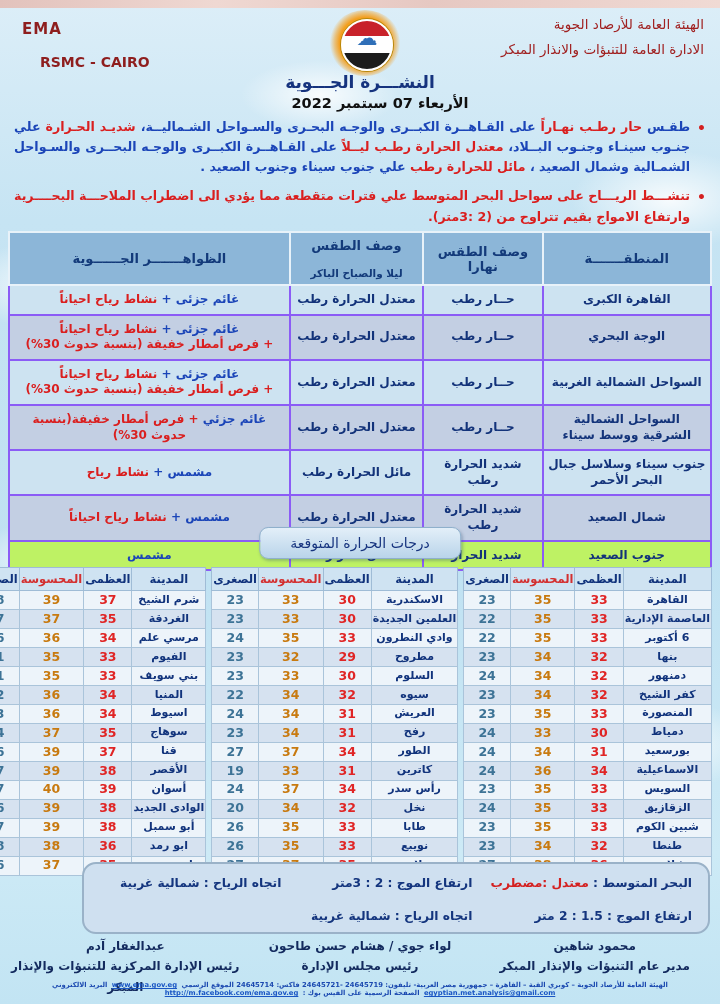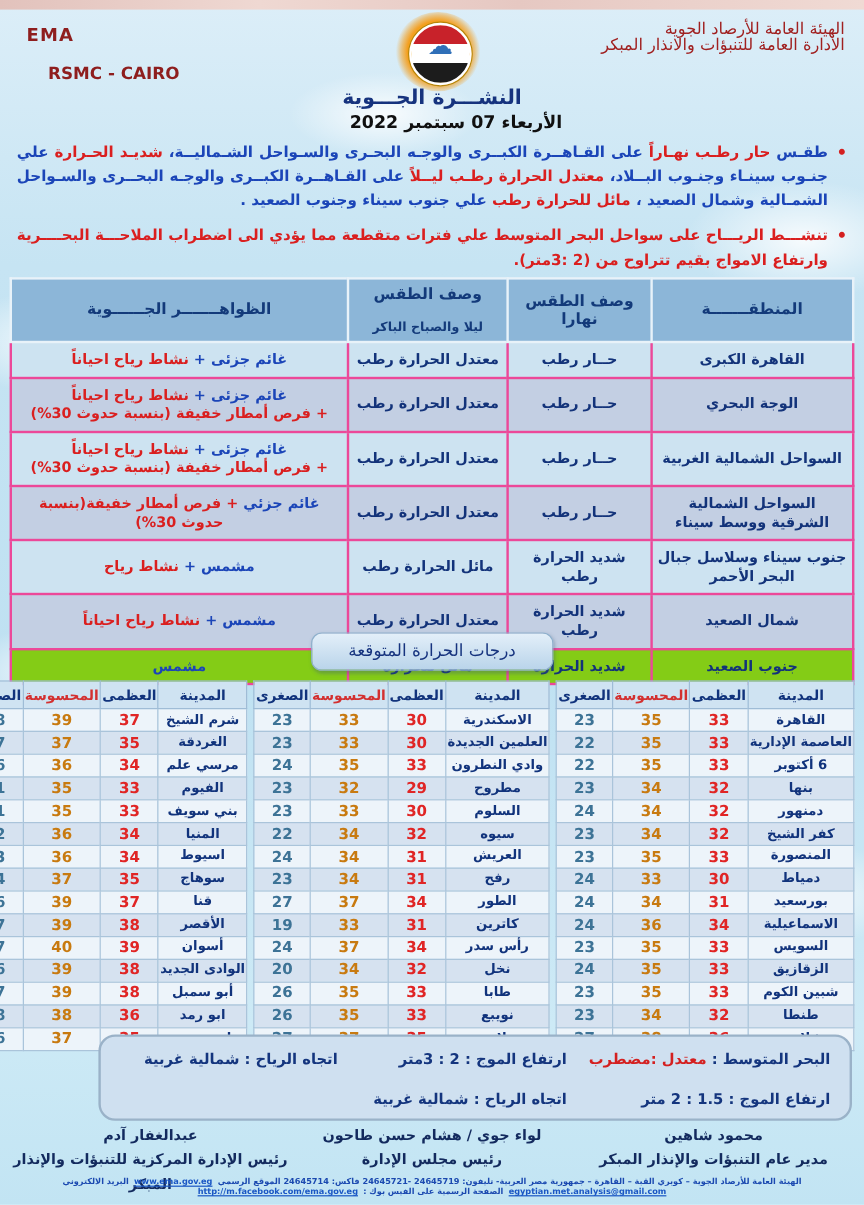--- a/index.html
+++ b/index.html
@@ -14,21 +14,21 @@
   .c3{left:-30px;top:520px;width:160px;height:80px;}
   .c4{right:-40px;top:700px;width:190px;height:90px;}
   .c5{left:240px;top:60px;width:160px;height:70px;}
 
   .topstrip{position:absolute;top:0;left:0;width:720px;height:8px;
     background:linear-gradient(90deg,#e2c2bc,#efd8d2 30%,#e6c8c2 60%,#f0dad4);}
 
   .ema-id{position:absolute;left:22px;top:20px;color:#8e1e1e;font-weight:bold;font-size:15px;letter-spacing:1px;}
   .rsmc-id{position:absolute;left:40px;top:54px;color:#8e1e1e;font-weight:bold;font-size:14px;}
   .org{position:absolute;right:16px;top:18px;text-align:right;direction:rtl;color:#a02020;font-weight:normal;font-size:13.5px;line-height:1.0;}
-  .org .l2{}
+  .org .l2{margin-top:11px;}
 
   .logo{position:absolute;left:327px;top:10px;width:76px;height:70px;}
   .logo-sun{position:absolute;left:2px;top:0px;width:72px;height:66px;border-radius:50%;
     background:radial-gradient(circle,#fff3b0 0%,#ffd24a 30%,#f49e1c 52%,rgba(244,158,28,.55) 62%,rgba(244,158,28,0) 72%);}
   .logo-flag{position:absolute;left:14px;top:9px;width:48px;height:48px;border-radius:50%;border:2px solid #fff;
     overflow:hidden;background:linear-gradient(180deg,#c8222a 0%,#c8222a 32%,#ffffff 32%,#ffffff 66%,#1c1c1c 66%,#1c1c1c 100%);box-shadow:0 0 0 1px #b5860a;}
   .logo-cloud{position:absolute;left:0;top:7px;width:100%;text-align:center;color:#2f6fb8;font-size:21px;line-height:1;}
   .logo-cloud::before{content:"☁";}
 
   .doc-title{position:absolute;top:72px;left:0;width:720px;text-align:center;color:#16337e;font-size:17px;font-weight:bold;direction:rtl;}
@@ -36,24 +36,24 @@
 
   .bullets{position:absolute;top:117px;right:14px;left:14px;direction:rtl;}
   .bullet{position:relative;padding-right:16px;margin-bottom:9px;font-size:12.6px;font-weight:bold;line-height:1.6;text-align:justify;}
   .bullet::before{content:"•";position:absolute;right:0;top:0;color:#d42020;font-size:14px;}
   .blue{color:#1b45b8;}
   .red{color:#da1f1f;}
 
   table.forecast{position:absolute;top:231px;right:8px;left:8px;width:704px;border-collapse:collapse;direction:rtl;}
   table.forecast th{background:#8cb6d8;color:#133a7a;font-size:13px;font-weight:bold;padding:5px 3px;border:2px solid #e8f2f9;vertical-align:middle;}
   table.forecast th .sub{display:block;font-size:10.5px;margin-top:14px;}
-  table.forecast td{font-size:12px;font-weight:bold;text-align:center;padding:6px 4px;border:2px solid #ec4899;color:#13337a;line-height:1.3;vertical-align:middle;}
+  table.forecast td{font-size:12px;font-weight:bold;text-align:center;padding:6px 4px;border:2px solid #8b5cf6;color:#13337a;line-height:1.3;vertical-align:middle;}
   table.forecast tr:nth-child(odd) td{background:#cde3f1;}
   table.forecast tr:nth-child(even) td{background:#c3cfe3;}
-  table.forecast tr:last-child td{background:#84cc16;}
+  table.forecast tr:last-child td{background:#bef264;}
   .col-region{width:24%;}.col-day{width:17%;}.col-night{width:19%;}.col-phen{width:40%;}
 
   .temp-btn{position:absolute;top:527px;left:50%;transform:translateX(-50%);
     background:linear-gradient(#e3eff9,#b9d4ea);border:1px solid #8fb0cc;border-radius:9px;
     padding:7px 30px;color:#16337e;font-weight:normal;font-size:14px;direction:rtl;box-shadow:1px 2px 3px rgba(60,90,120,.35);white-space:nowrap;}
 
   .temp-wrap{position:absolute;top:567px;left:8px;right:8px;display:flex;direction:rtl;gap:5px;}
   .temp-wrap table{flex:1;border-collapse:collapse;direction:rtl;}
   .temp-wrap th{background:#cfe3f2;color:#11337c;font-size:11.5px;font-weight:bold;padding:4px 1px;border:1px solid #9fbcd6;white-space:nowrap;}
   .temp-wrap th.h-feel{color:#d33030;}

